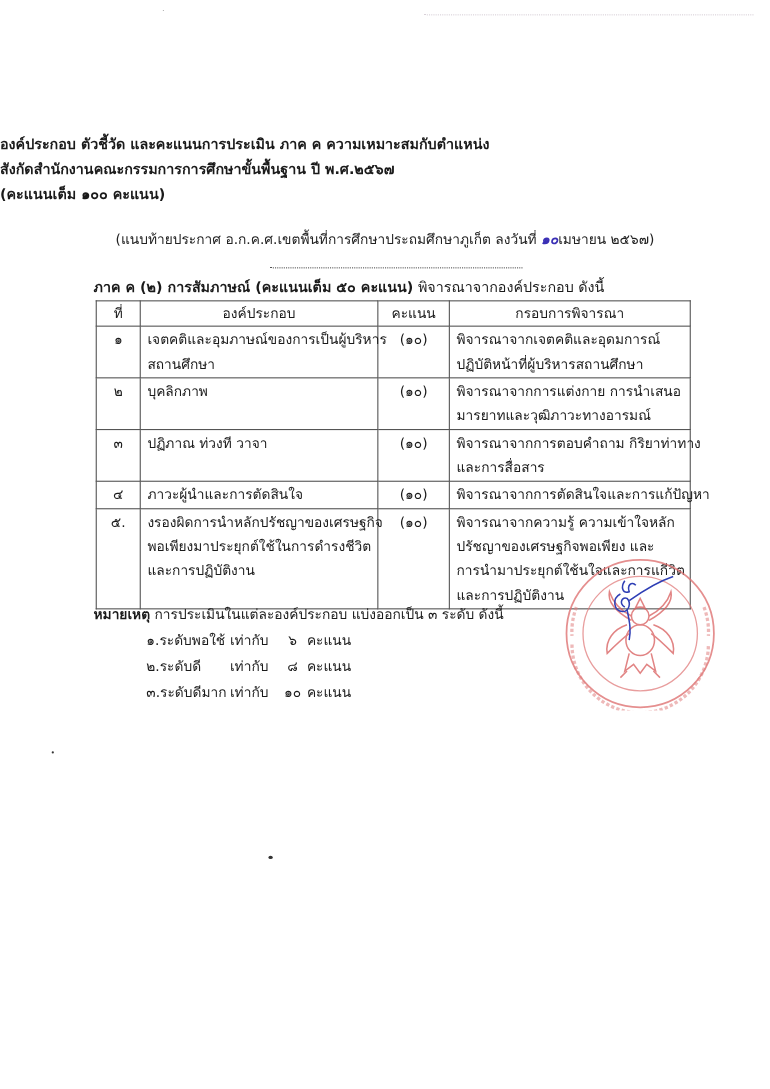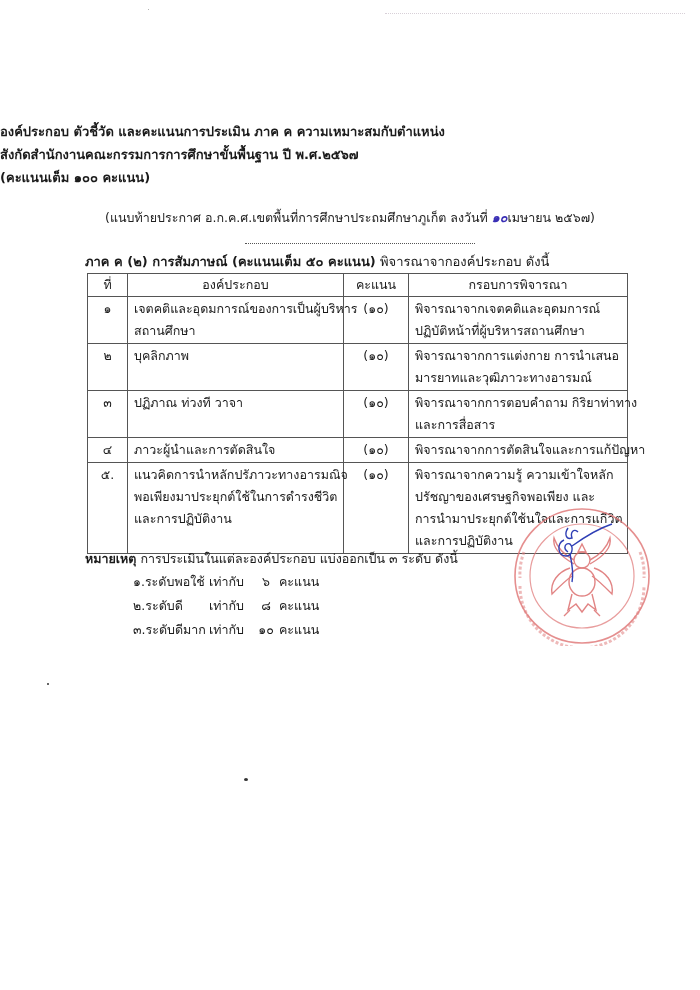--- a/index.html
+++ b/index.html
@@ -97,21 +97,21 @@
       <th>ที่</th>
       <th>องค์ประกอบ</th>
       <th>คะแนน</th>
       <th>กรอบการพิจารณา</th>
     </tr>
   </thead>
   <tbody>
     <tr class="r1">
       <td class="no">๑</td>
       <td>
-        <span class="cell-line">เจตคติและอุดมการณ์ของการเป็นผู้บริหาร</span>
+        <span class="cell-line">เจตคติและอุมภาษณ์ของการเป็นผู้บริหาร</span>
         <span class="cell-line">สถานศึกษา</span>
       </td>
       <td class="score">(๑๐)</td>
       <td>
         <span class="cell-line">พิจารณาจากเจตคติและอุดมการณ์</span>
         <span class="cell-line">ปฏิบัติหน้าที่ผู้บริหารสถานศึกษา</span>
       </td>
     </tr>
     <tr class="r2">
       <td class="no">๒</td>
@@ -141,21 +141,21 @@
         <span class="cell-line">ภาวะผู้นำและการตัดสินใจ</span>
       </td>
       <td class="score">(๑๐)</td>
       <td>
         <span class="cell-line">พิจารณาจากการตัดสินใจและการแก้ปัญหา</span>
       </td>
     </tr>
     <tr class="r5">
       <td class="no">๕.</td>
       <td>
-        <span class="cell-line">แนวคิดการนำหลักปรัภาวะทางอารมณิจ</span>
+        <span class="cell-line">งรองผิดการนำหลักปรัชญาของเศรษฐกิจ</span>
         <span class="cell-line">พอเพียงมาประยุกต์ใช้ในการดำรงชีวิต</span>
         <span class="cell-line">และการปฏิบัติงาน</span>
       </td>
       <td class="score">(๑๐)</td>
       <td>
         <span class="cell-line">พิจารณาจากความรู้ ความเข้าใจหลัก</span>
         <span class="cell-line">ปรัชญาของเศรษฐกิจพอเพียง และ</span>
         <span class="cell-line">การนำมาประยุกต์ใช้นใจและการแกีวิต</span>
         <span class="cell-line">และการปฏิบัติงาน</span>
       </td>

